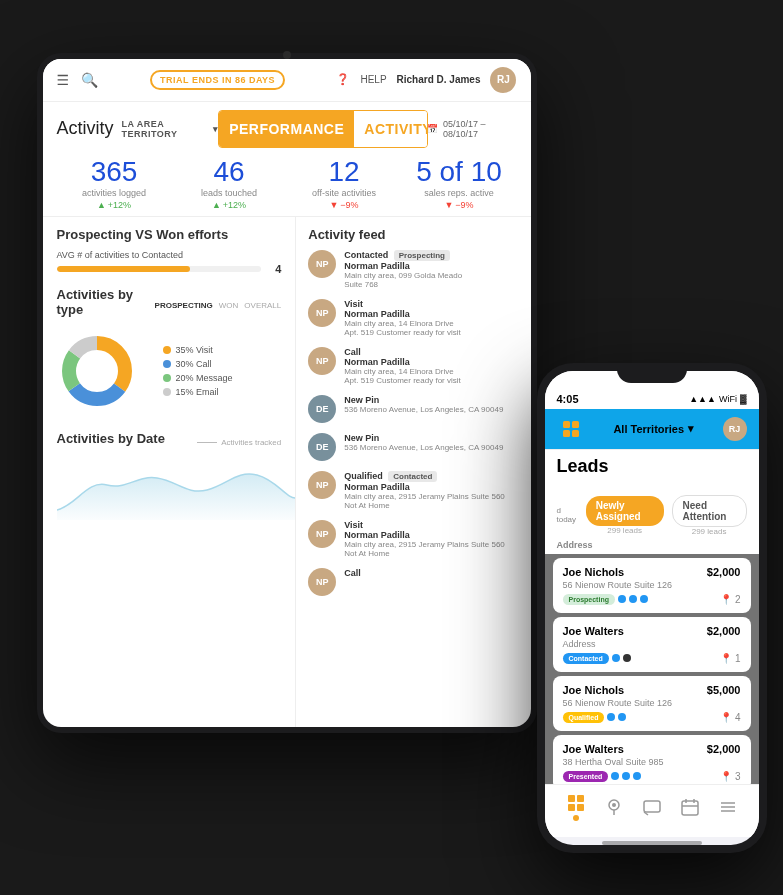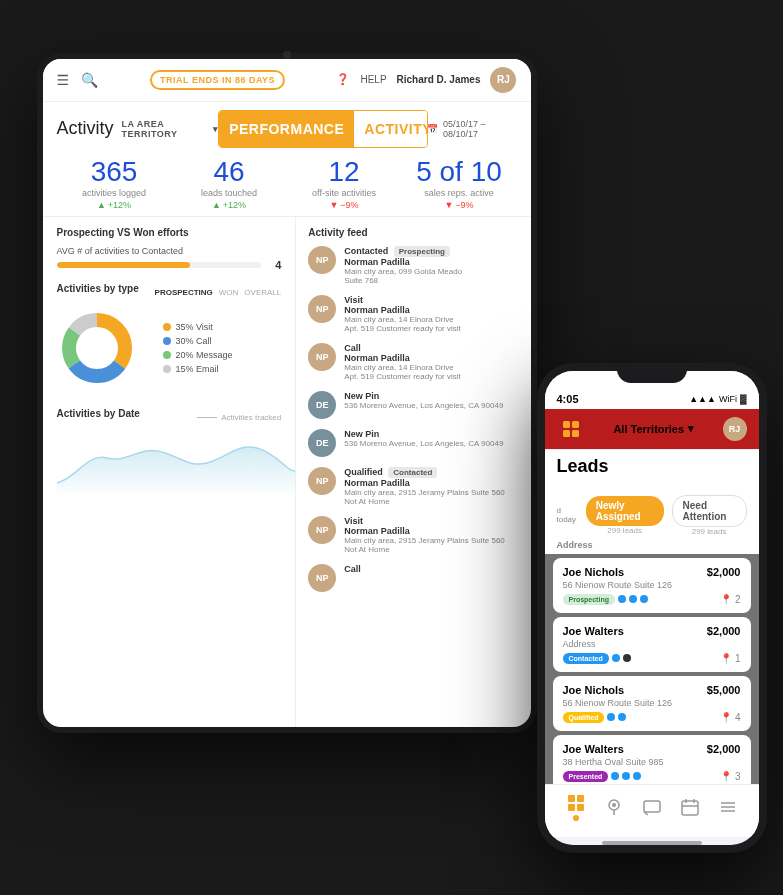--- a/index.html
+++ b/index.html
@@ -201,21 +201,21 @@
       overflow: hidden;
       border-right: 1px solid #eee;
     }
     .t-right {
       width: 48%;
       padding: 10px 12px;
       overflow: hidden;
     }
 
     .section-title {
-      font-size: 10px;
+      font-size: 13px;
       font-weight: 600;
       color: #333;
       margin-bottom: 8px;
     }
 
     
     .prospect-item {
       margin-bottom: 10px;
     }
     .prospect-label {
@@ -422,21 +422,21 @@
     .phone-status-icons {
       display: flex;
       align-items: center;
       gap: 3px;
       font-size: 9px;
       color: #000;
     }
 
     
     .phone-nav {
-      background: #b91c1c;
+      background: #0ea5e9;
       padding: 6px 12px;
       display: flex;
       align-items: center;
       justify-content: space-between;
       flex-shrink: 0;
       border-bottom: 1px solid #eee;
     }
     .phone-nav-icon {
       width: 28px;
       height: 28px;

